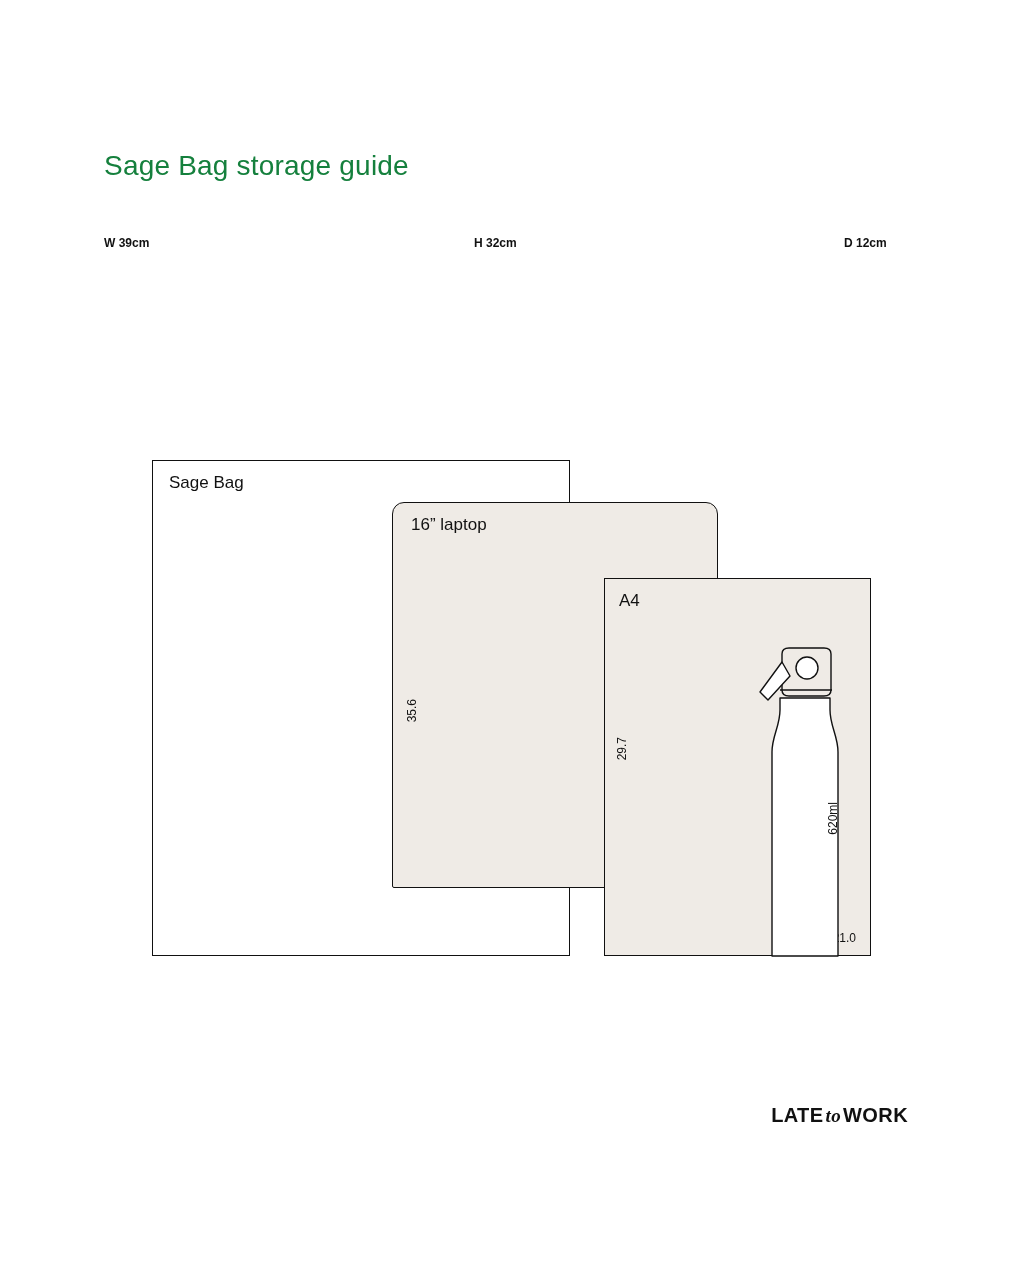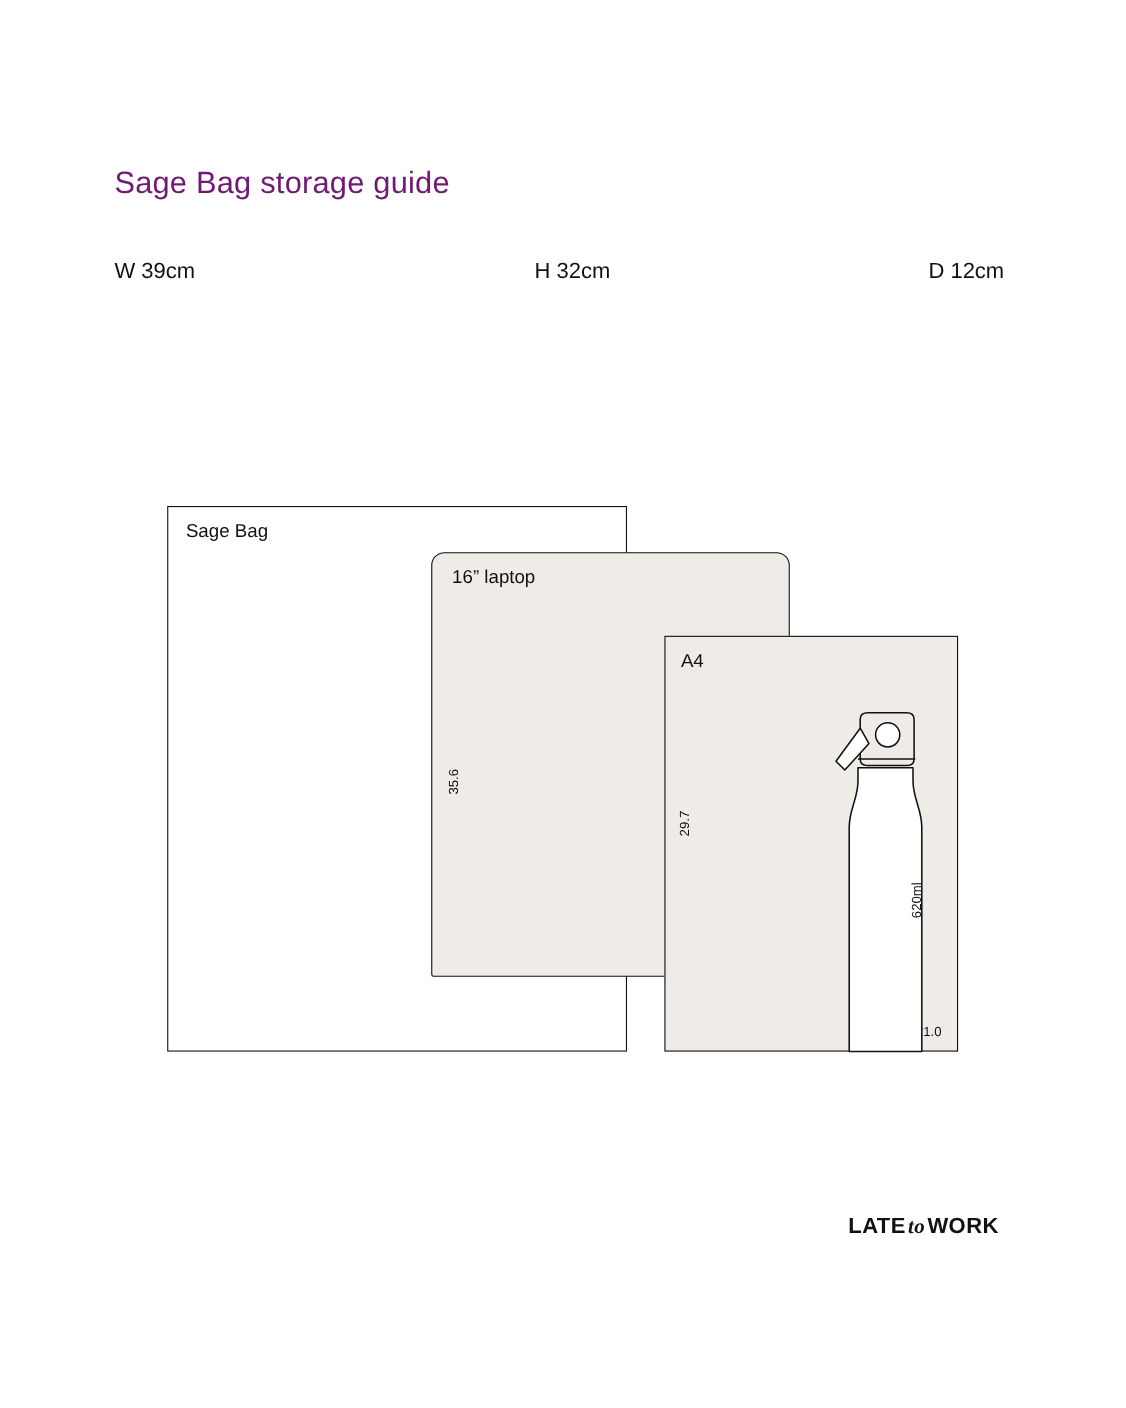--- a/index.html
+++ b/index.html
@@ -22,41 +22,41 @@
   }
 
   
   .title {
     position: absolute;
     left: 104px;
     top: 150px;
     font-size: 28px;
     font-weight: 400;
     letter-spacing: 0.2px;
-    color: #701a75;
+    color: #15803d;
     white-space: nowrap;
   }
 
   .dim-row {
     position: absolute;
     left: 104px;
     top: 236px;
     width: 820px;
     height: 24px;
   }
   .dim {
     position: absolute;
     top: 0;
-    font-size: 20px;
-    font-weight: 400;
+    font-size: 12px;
+    font-weight: 700;
     color: #111111;
     white-space: nowrap;
   }
   .dim-w { left: 0px; }
-  .dim-h { left: 382px; }
+  .dim-h { left: 370px; }
   .dim-d { left: 740px; text-align: left; }
 
   
   .diagram {
     position: absolute;
     left: 0;
     top: 0;
     width: 1024px;
     height: 1280px;
     margin-top: 32px;

